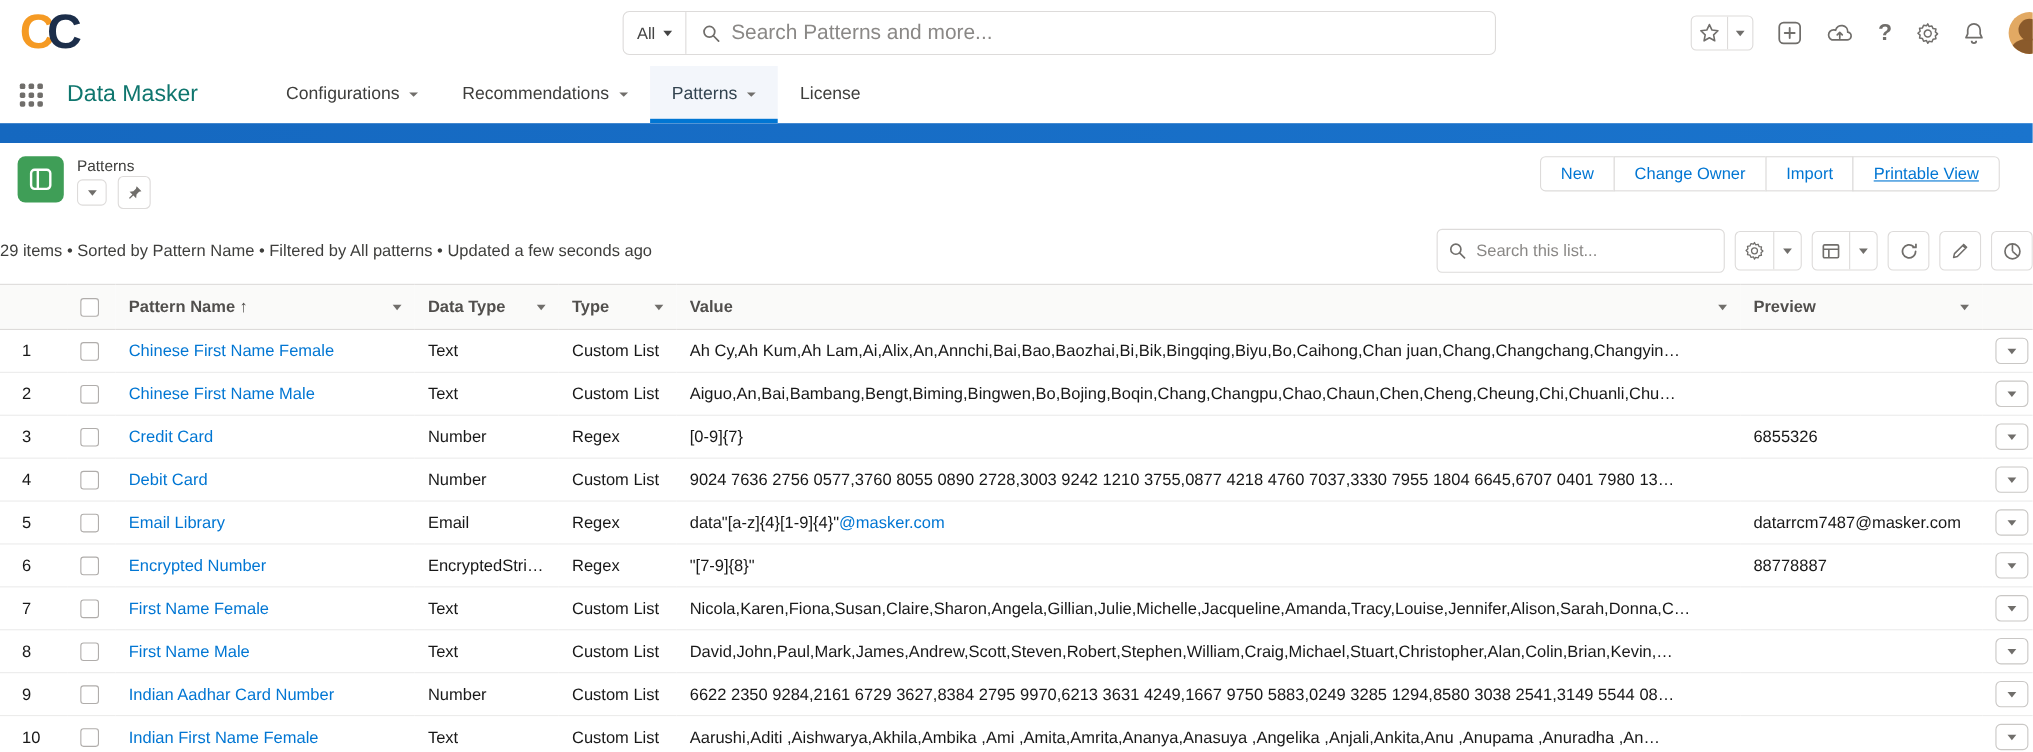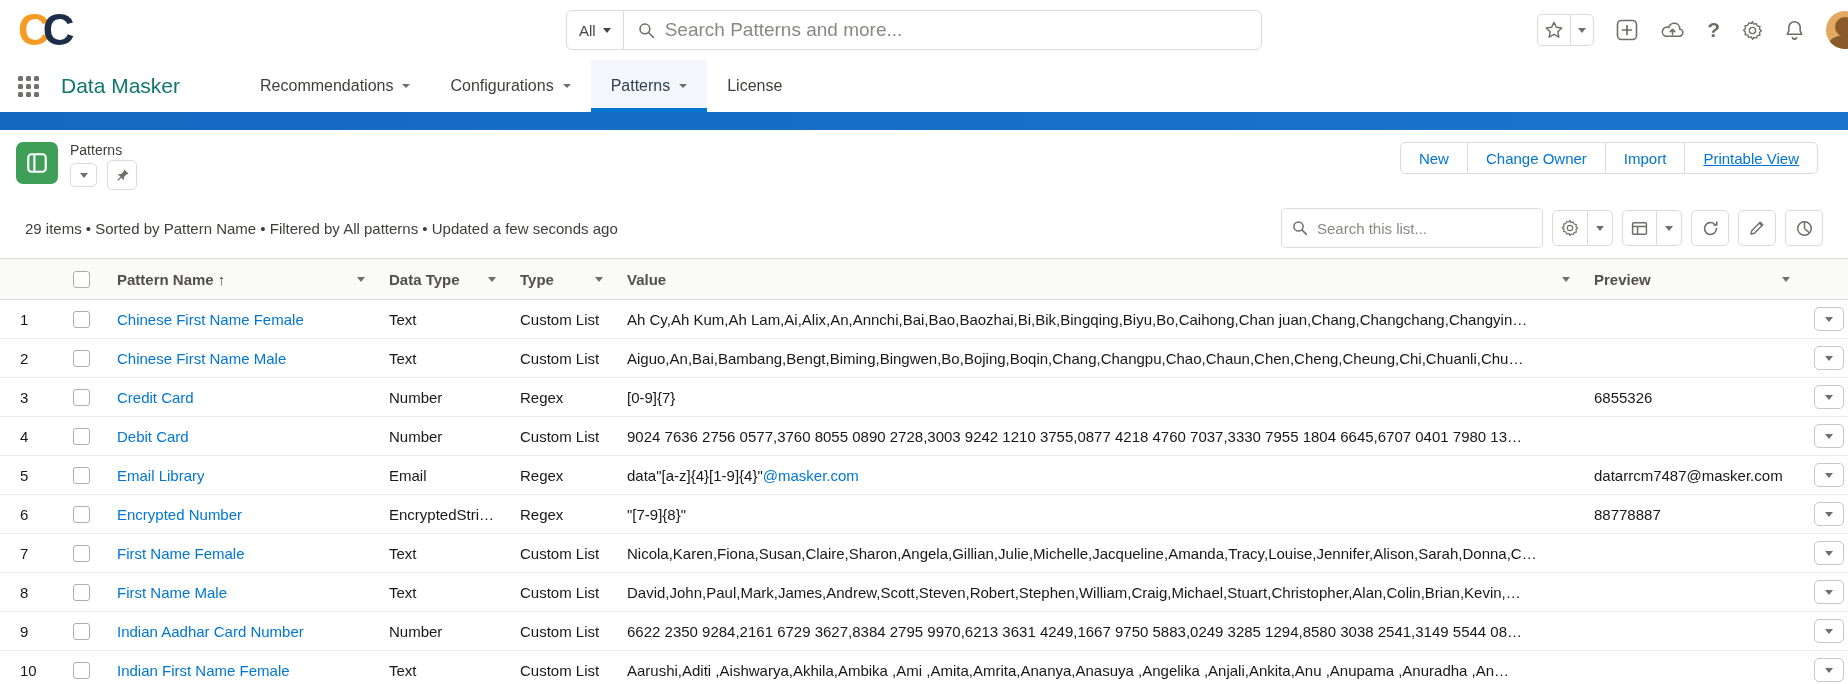--- a/index.html
+++ b/index.html
@@ -7,21 +7,21 @@
     font-family:"Liberation Sans","DejaVu Sans",sans-serif; color:#181818; }
 
   
   .global-header { height:60px; display:flex; align-items:center; padding:0 0 0 18px;
     background:#fff; position:relative; overflow:hidden; }
   .logo { font-size:44px; font-weight:800; letter-spacing:-3px; line-height:1; user-select:none; }
   .logo .c1 { color:#f59a23; }
   .logo .c2 { color:#1c2e4a; margin-left:-4px; }
 
   .gsearch-wrap { position:absolute; left:566px; top:10px; }
-  .gsearch { width:696px; height:40px; border:1px solid #dddbda; border-radius:6px;
+  .gsearch { width:794px; height:40px; border:1px solid #dddbda; border-radius:6px;
     display:flex; align-items:center; background:#fff; }
   .gsearch .scope { display:flex; align-items:center; gap:7px; padding:0 12px; height:100%;
     background:none; border:none; font-size:15px; color:#444; cursor:pointer;
     font-family:inherit; }
   .gsearch .vdiv { width:1px; height:100%; background:#dddbda; }
   .gsearch .mag { color:#706e6b; margin:0 10px 0 14px; display:flex; }
   .gsearch input { border:none; outline:none; flex:1; font-size:19px; color:#181818;
     font-family:inherit; background:transparent; }
   .gsearch input::placeholder { color:#8a8886; }
 
@@ -77,21 +77,21 @@
     display:flex; align-items:center; justify-content:center; color:#706e6b; cursor:pointer; }
   .pin-btn { width:30px; height:30px; }
 
   .btn-group { display:flex; margin-right:14px; }
   .btn { height:32px; padding:0 18px; background:#fff; border:1px solid #dddbda; color:#0176d3;
     font-size:15px; font-family:inherit; cursor:pointer; margin-left:-1px; white-space:nowrap; }
   .btn:first-child { border-radius:5px 0 0 5px; margin-left:0; }
   .btn:last-child { border-radius:0 5px 5px 0;text-decoration:underline; }
 
   .list-meta { display:flex; justify-content:space-between; align-items:center;
-    padding:8px 25px 10px; }
+    padding:8px 0 10px; }
   .meta-text { font-size:15px; color:#3e3e3c; }
   .list-controls { display:flex; align-items:center; gap:9px; color:#706e6b; }
   .list-search { width:262px; height:40px; border:1px solid #dddbda; border-radius:5px;
     display:flex; align-items:center; background:#fff; padding:0 10px; gap:9px; }
   .list-search input { border:none; outline:none; flex:1; font-size:15px; font-family:inherit; }
   .list-search input::placeholder { color:#8a8886; }
   .icon-group { display:flex; height:36px; border:1px solid #dddbda; border-radius:5px;
     overflow:hidden; background:#fff; }
   .icon-group .seg { display:flex; align-items:center; justify-content:center; padding:0 8px;
     border:none; background:none; color:#706e6b; cursor:pointer; }
@@ -192,25 +192,25 @@
       <span></span>
       <span></span>
       <span></span>
       <span></span>
       <span></span>
       <span></span>
   </div>
   <div class="appname">Data Masker</div>
   <div class="tabs">
     <button class="tab">
+      <span>Configurations</span>
+      <span class="tri"></span>
+    </button>
+    <button class="tab">
       <span>Recommendations</span>
-      <span class="tri"></span>
-    </button>
-    <button class="tab">
-      <span>Configurations</span>
       <span class="tri"></span>
     </button>
     <button class="tab active">
       <span>Patterns</span>
       <span class="tri"></span>
     </button>
     <button class="tab">
       <span>License</span>
     </button>
   </div>

